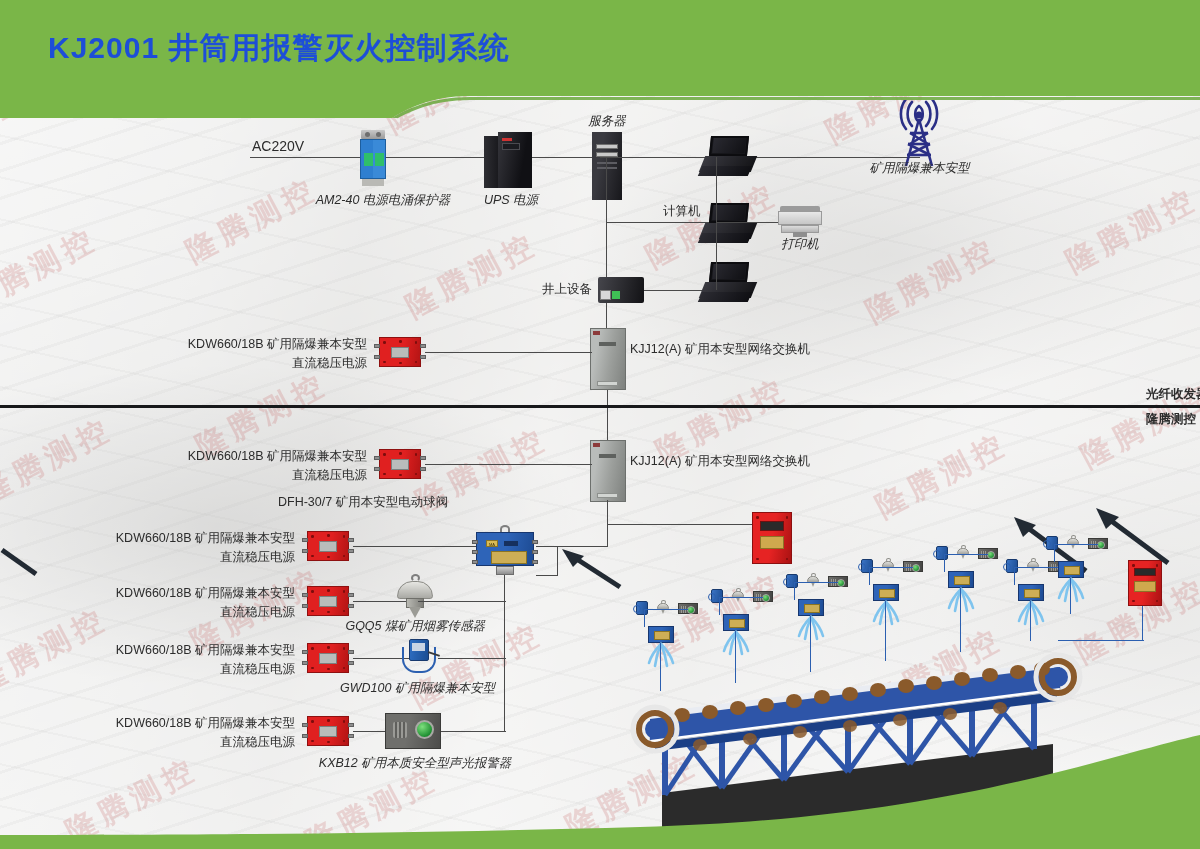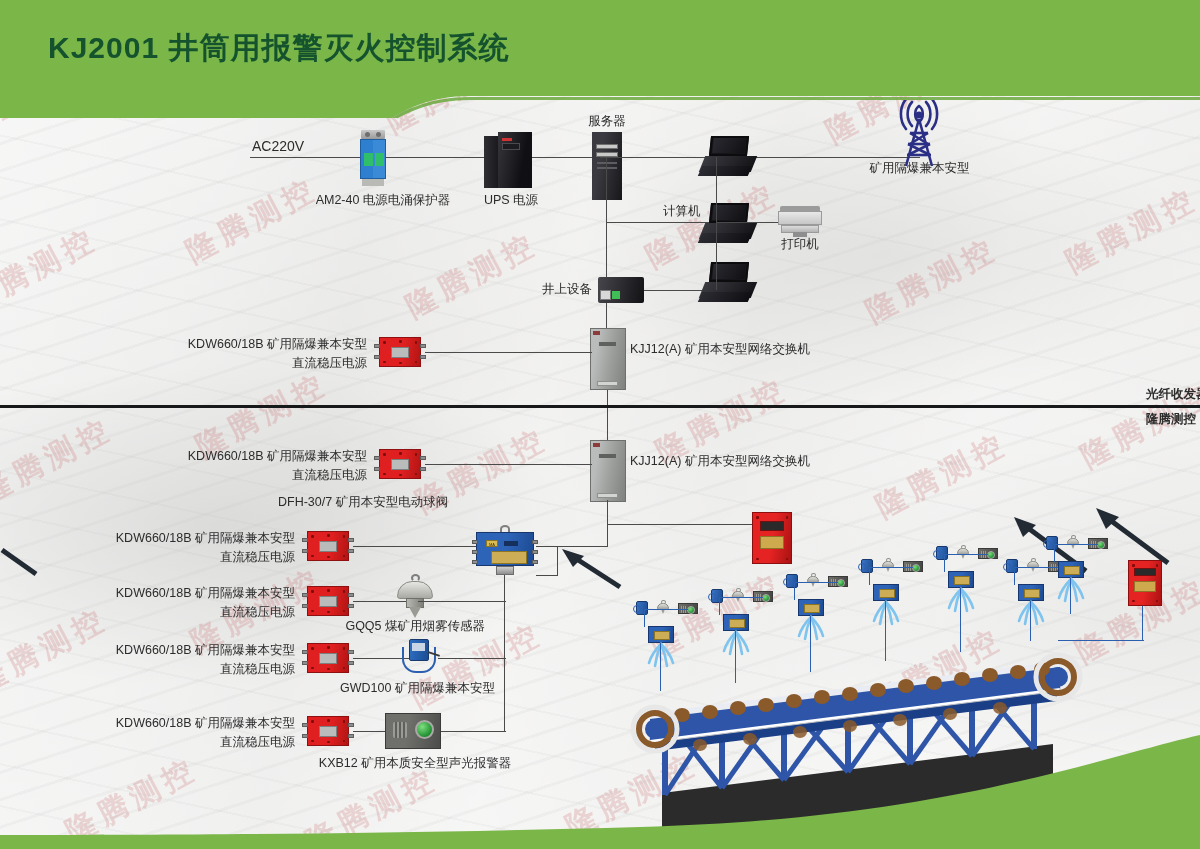--- a/index.html
+++ b/index.html
@@ -54,21 +54,21 @@
   }
 
   
   .header-green {
     position:absolute; left:0; top:0; width:1200px; height:118px;
     overflow:hidden;
   }
   .header-green svg { display:block; }
   .title-cn {
     position:absolute; left:48px; top:28px;
-    font-size:30px; font-weight:bold; color:#14532d;
+    font-size:30px; font-weight:bold; color:#1d4ed8;
     letter-spacing:1px;
     font-family:"Liberation Sans","DejaVu Sans",sans-serif;
   }
   .title-en {
     position:absolute; left:50px; top:70px;
     font-size:13.5px; color:#efefef; letter-spacing:0.2px;
     font-family:"Liberation Sans","DejaVu Sans",sans-serif;
   }
 
   
@@ -76,21 +76,21 @@
 
   
   .lbl {
     position:absolute;
     font-size:12.5px; color:#2c2c2c;
     font-family:"Liberation Sans","DejaVu Sans",sans-serif;
     white-space:pre;
     line-height:17px;
   }
   .lbl.r { text-align:right; }
-  .lbl.c { text-align:center; }
+  .lbl.c { text-align:center;font-style:italic; }
   .lbl.big { font-size:14px; }
   .lbl.bold { font-weight:bold; }
 
   
   .wire { position:absolute; background:#4a4a4a; }
   .wire.h { height:1.4px; }
   .wire.v { width:1.4px; }
   .wire.blue { background:#2b5fb0; }
   .wire.blue.h { height:1.4px; }
   .wire.blue.v { width:1.4px; }

